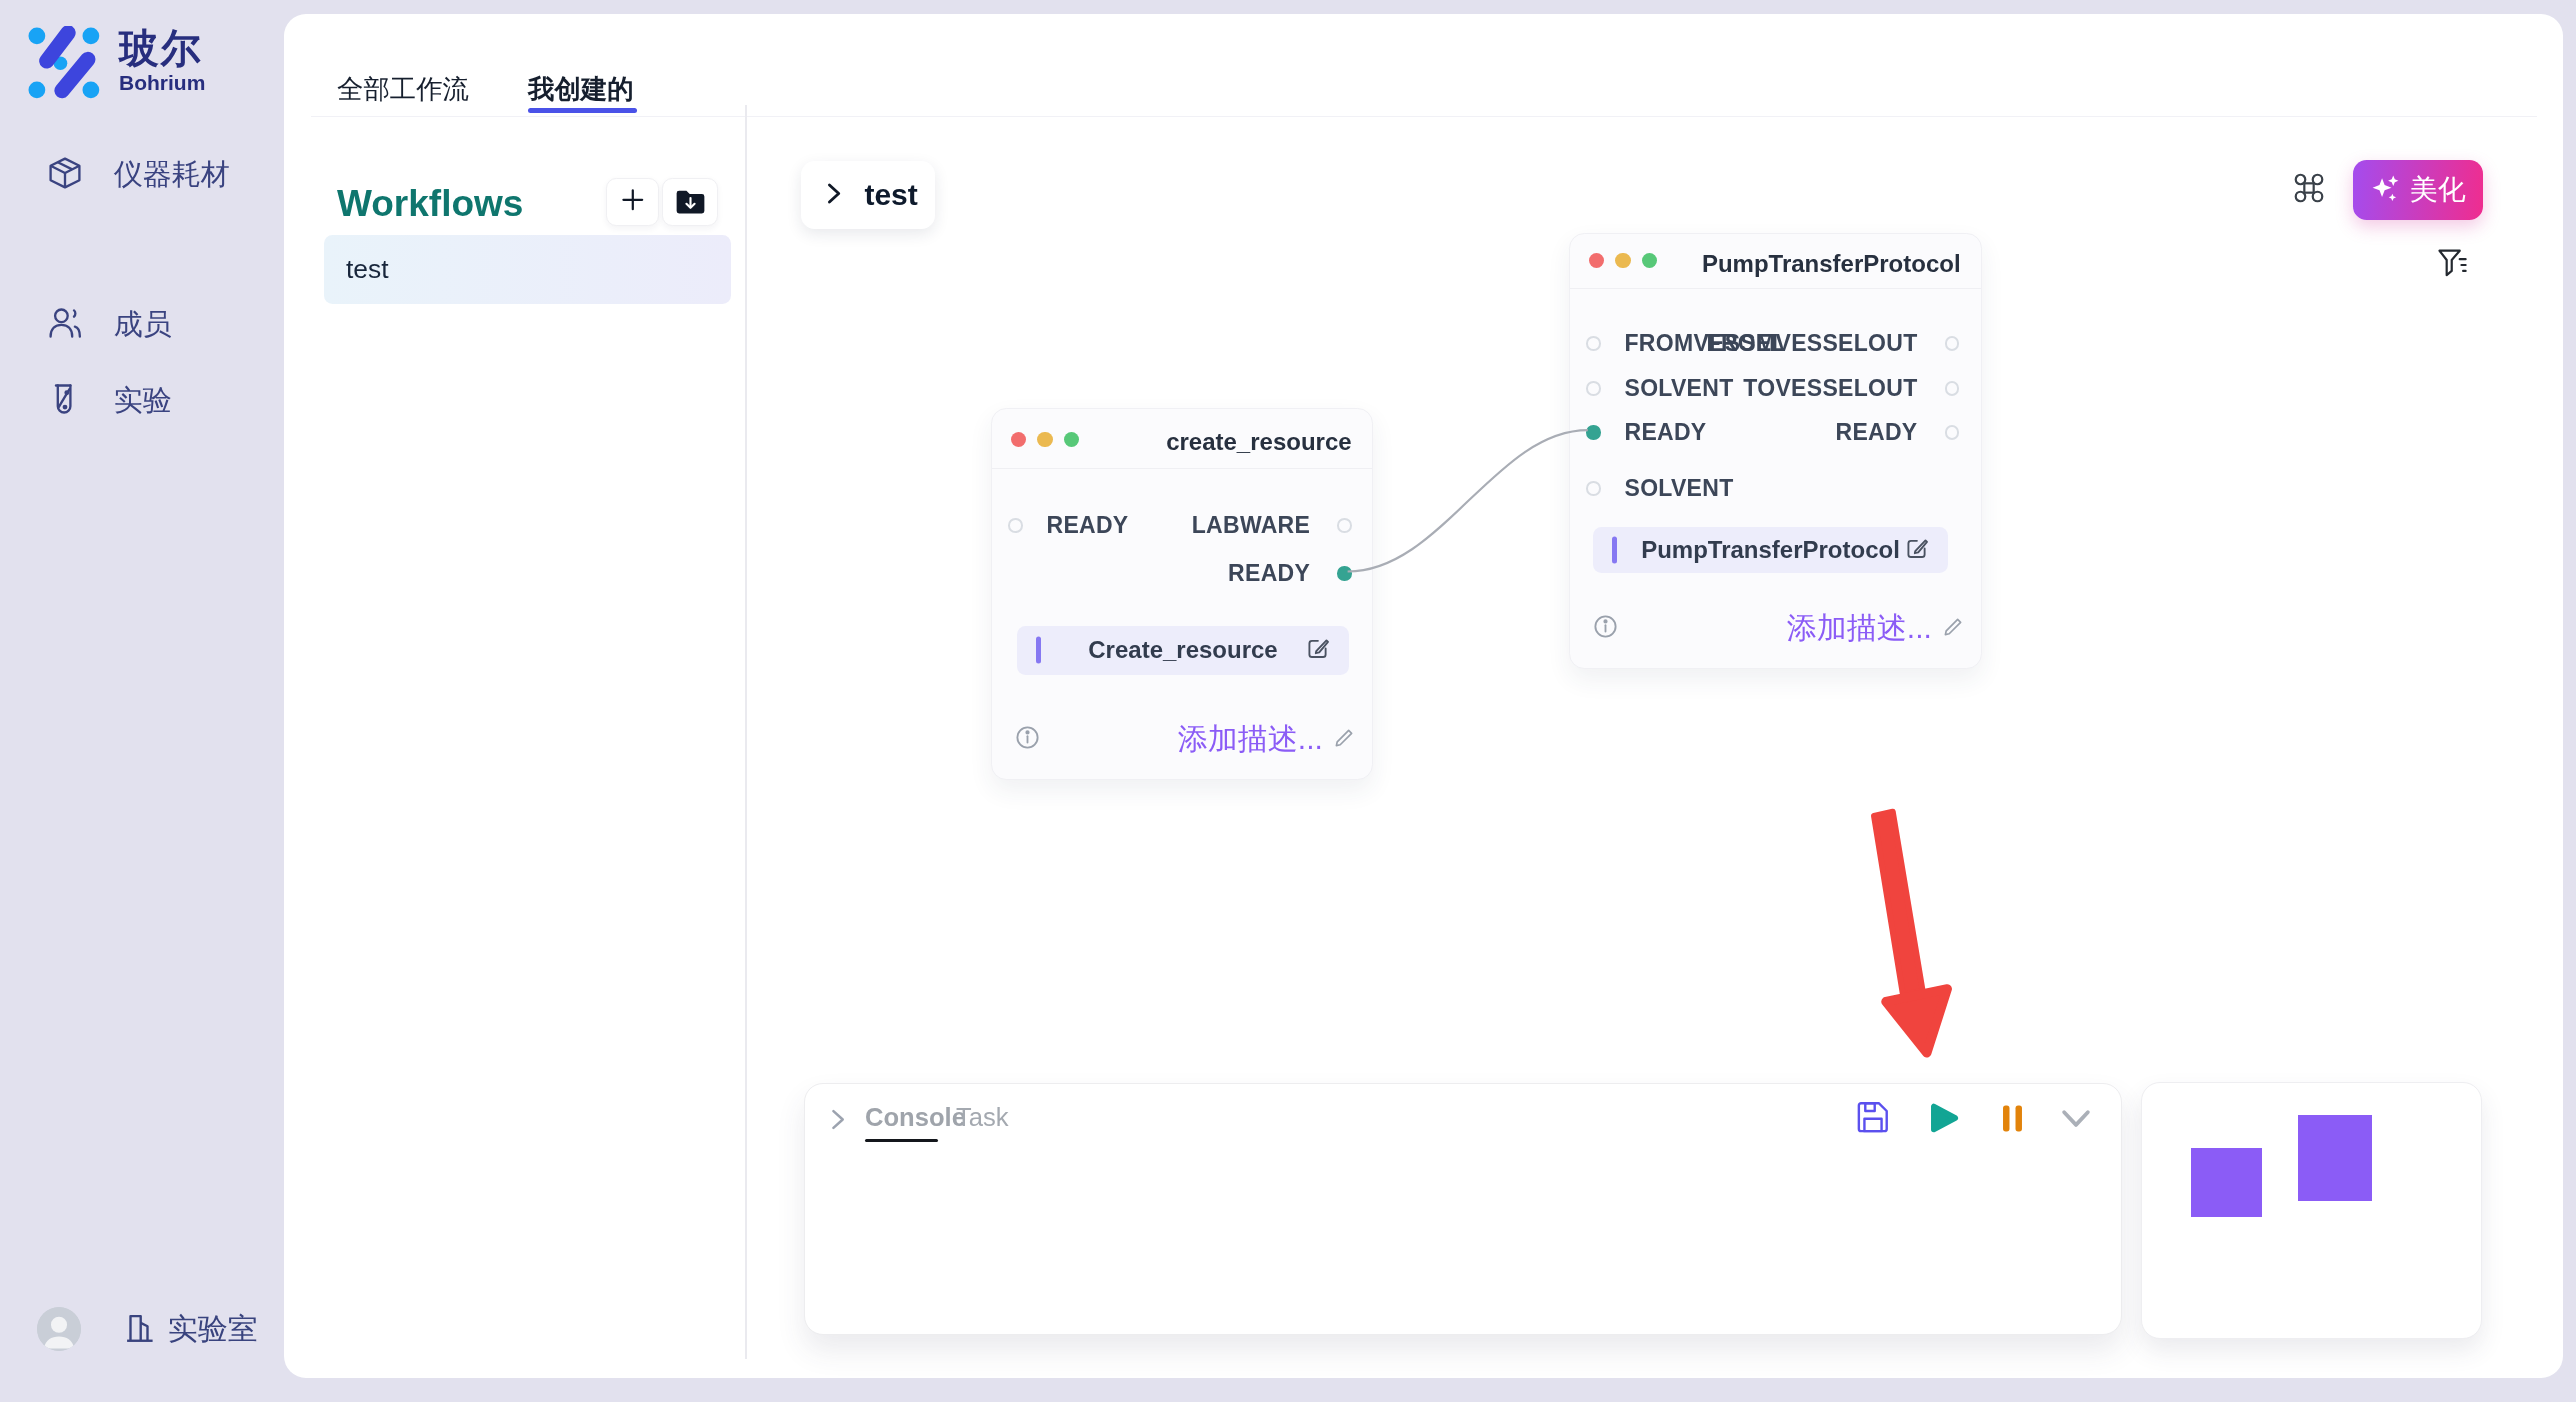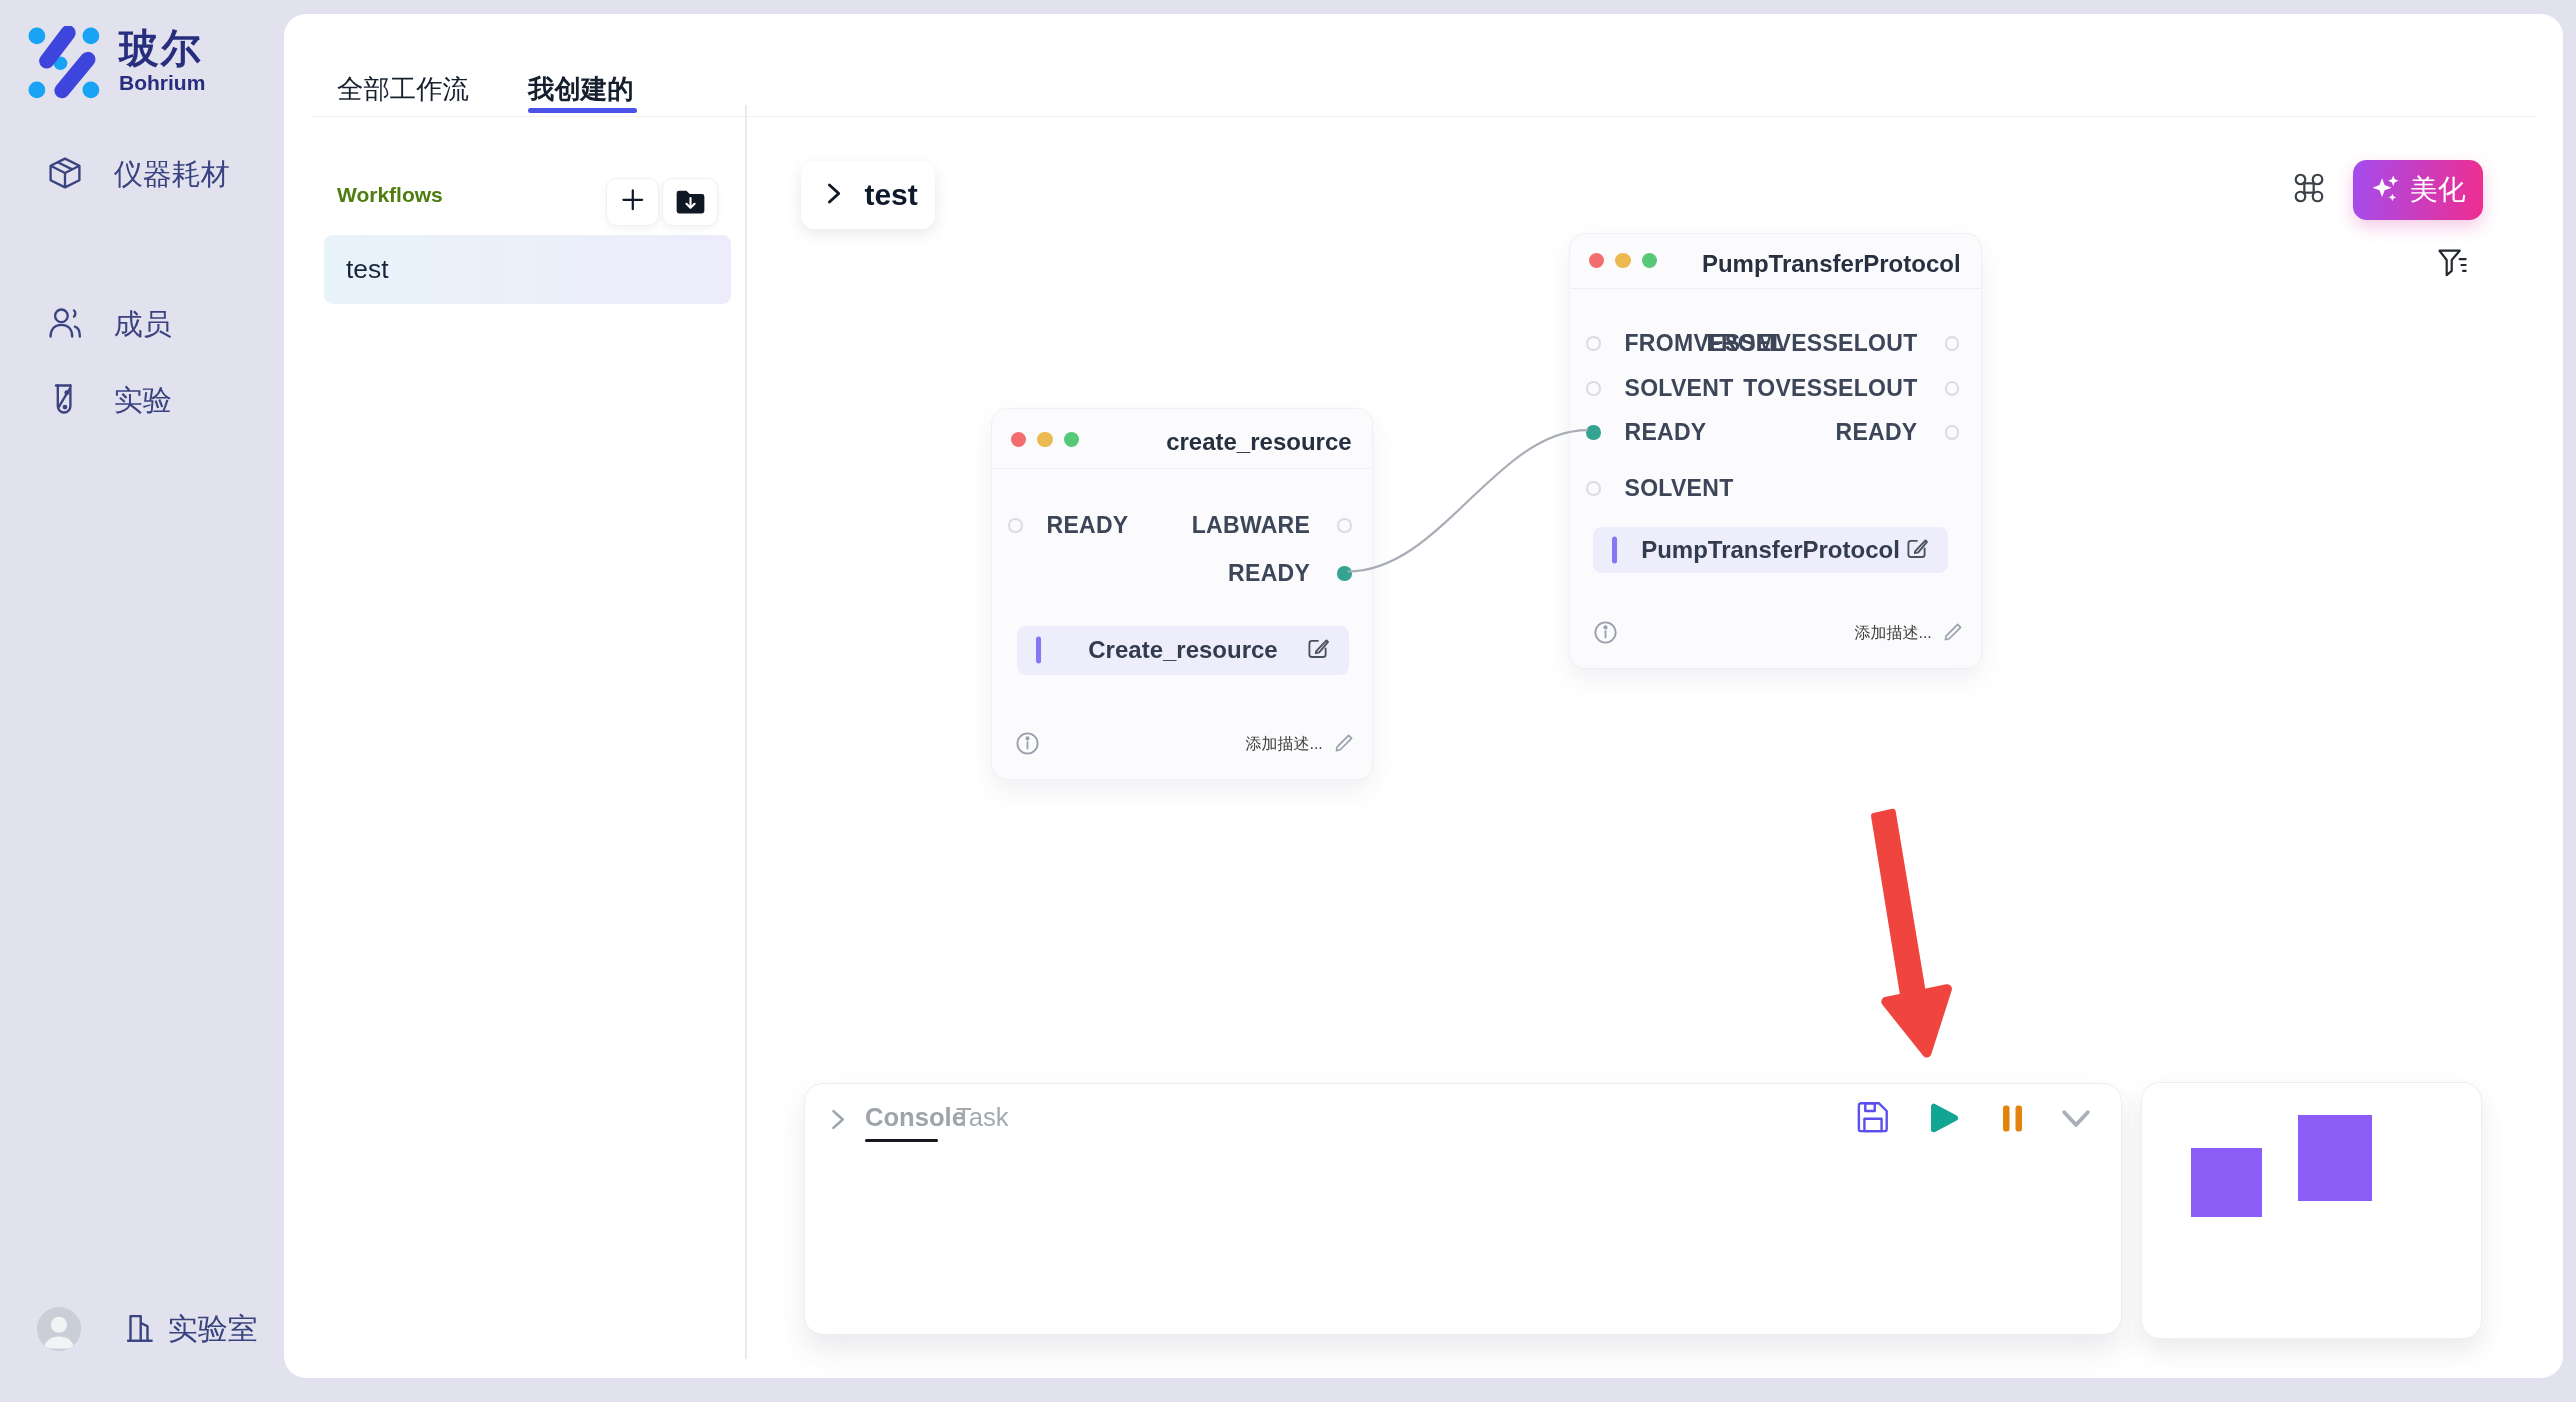--- a/index.html
+++ b/index.html
@@ -22,21 +22,21 @@
 
   
   .main-card { position:absolute; left:284px; top:13.6px; width:2279px; height:1364px; background:#FFFFFF; border-radius:22px; }
   .tab-border { position:absolute; left:27px; top:102px; width:2226px; height:1.7px; background:#F1F1F6; }
   .tab { position:absolute; top:58px; font-size:26.4px; color:#161F2E; cursor:pointer; }
   .tab.t1 { left:53px; }
   .tab.t2 { left:244px; font-weight:700; }
   .tab-underline { position:absolute; left:244px; top:94px; width:109px; height:5.1px; border-radius:2.6px; background:#4A52E8; }
 
   
-  .wf-title { position:absolute; left:53px; top:169px; font-size:21px; font-weight:800; color:#4d7c0f; }
+  .wf-title { position:absolute; left:53px; top:169px; font-size:37px; font-weight:800; color:#0f766e; }
   .sq-btn { position:absolute; top:164px; height:48px; background:#fff; border:1.7px solid #F0F0F3; border-radius:10.2px; display:flex; align-items:center; justify-content:center; box-shadow:0 2.6px 6.8px rgba(30,40,80,.05); cursor:pointer; }
   .sq-btn.plus { left:322px; width:53px; }
   .sq-btn.folder { left:378px; width:56px; }
   .wf-item { position:absolute; left:40px; top:221px; width:407px; height:69px; border-radius:8.5px; background:linear-gradient(90deg,#E9F3FA, #ECECFA); display:flex; align-items:center; padding-left:22px; cursor:pointer; }
   .wf-item .nm { font-size:26.4px; color:#18263B; }
   .v-divider { position:absolute; left:461px; top:91px; width:1.7px; height:1254px; background:#EAEAEF; }
 
   
   .crumb { position:absolute; left:517px; top:147px; width:134px; height:68px; background:#fff; border-radius:13.6px; box-shadow:0 5.1px 15.3px rgba(25,35,65,.10); display:flex; align-items:center; gap:20.4px; padding-left:24px; cursor:pointer; }
   .crumb .t { font-size:30px; font-weight:700; color:#0E1A2C; }
@@ -57,21 +57,21 @@
   .port-row.right { flex-direction:row-reverse; gap:27px; }
   .pcirc { width:14.5px; height:14.5px; border-radius:50%; border:2.6px solid #D9DDE3; background:#FBFBFD; flex:none; }
   .pcirc.filled { background:#35A392; border-color:#35A392; }
   .plabel { font-size:23px; font-weight:700; color:#3C4658; letter-spacing:0.3px; white-space:nowrap; }
   .node-btn { position:absolute; background:#EDEDFB; border-radius:8.5px; display:flex; align-items:center; justify-content:center; cursor:pointer; }
   .node-btn .bar { position:absolute; left:19px; top:50%; transform:translateY(-50%); width:5.1px; height:27px; background:#8678F2; border-radius:2.6px; }
   .node-btn .lbl { font-size:24px; font-weight:600; color:#323C4E; }
   .node-btn .editic { position:absolute; right:17px; top:50%; transform:translateY(-50%); }
   .node-foot { position:absolute; left:22px; right:17px; bottom:19px; display:flex; align-items:center; justify-content:space-between; }
   .desc-wrap { display:flex; align-items:center; gap:10.2px; cursor:pointer; }
-  .desc { font-size:16px; color:#404040; }
+  .desc { font-size:30px; color:#8b5cf6; }
 
   
   .console { position:absolute; left:520px; top:1069px; width:1318px; height:252px; background:#fff; border:1.7px solid #EDEDEF; border-radius:19px; box-shadow:0 15.3px 29px rgba(60,60,90,.10); }
   .console .chev { position:absolute; left:24px; top:22px; cursor:pointer; }
   .ctab { position:absolute; top:19px; font-size:25.6px; cursor:pointer; }
   .ctab.c1 { left:60px; font-weight:700; color:#9FA4AB; }
   .ctab.c2 { left:151px; color:#A4A9B0; }
   .ctab-underline { position:absolute; left:60px; top:55px; width:73px; height:3.4px; background:#14171C; border-radius:1.7px; }
   .cicon { position:absolute; top:15.3px; cursor:pointer; }
 

